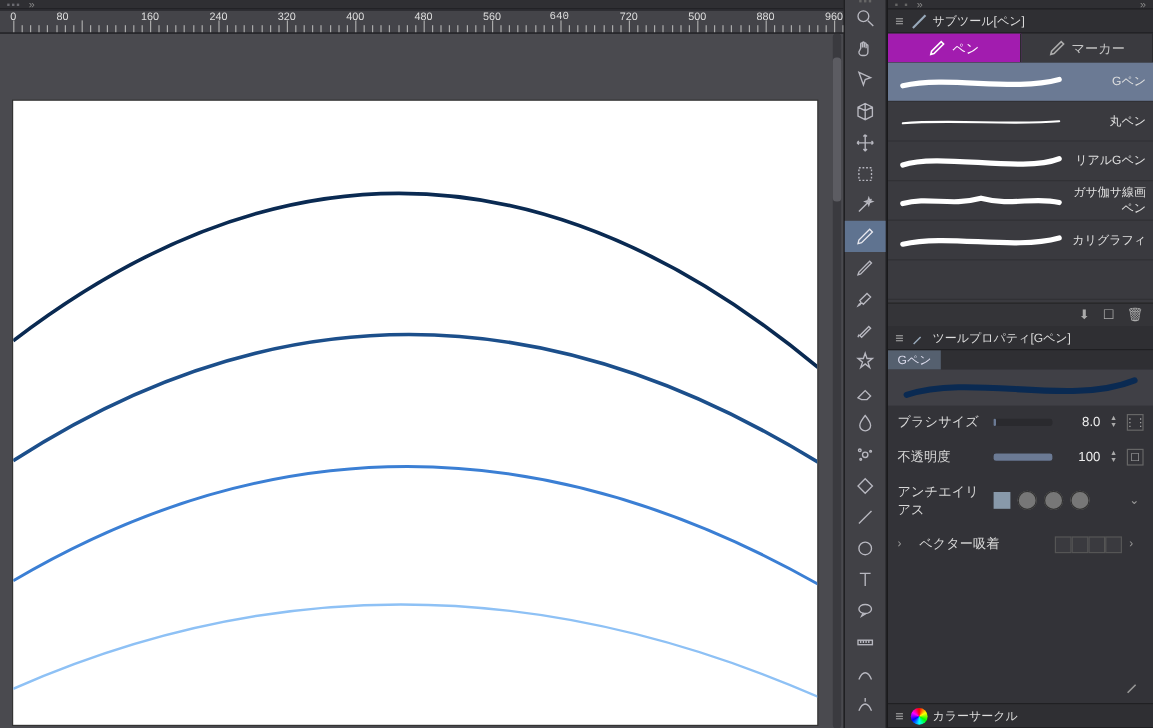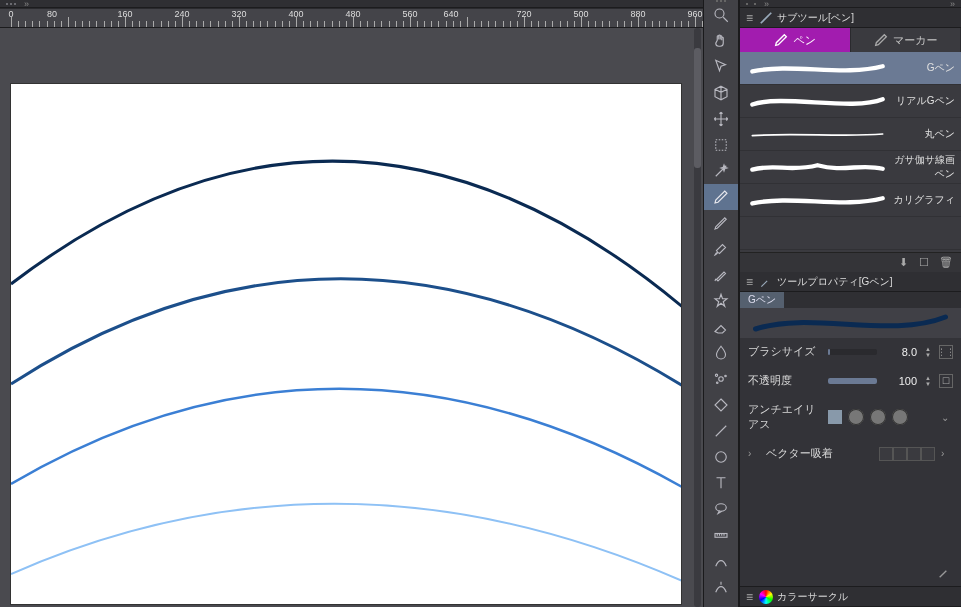--- a/index.html
+++ b/index.html
@@ -161,21 +161,21 @@
           <div class="tick major" style="left: 410px;"></div>
           <div class="lbl" style="left: 410px;">560</div>
           <div class="tick" style="left: 417.1px;"></div>
           <div class="tick" style="left: 424.2px;"></div>
           <div class="tick" style="left: 431.3px;"></div>
           <div class="tick" style="left: 438.4px;"></div>
           <div class="tick" style="left: 445.5px;"></div>
           <div class="tick" style="left: 452.6px;"></div>
           <div class="tick" style="left: 459.7px;"></div>
           <div class="tick major" style="left: 467px;"></div>
-          <div class="lbl" style="left: 451px;">640</div>
+          <div class="lbl" style="left: 466px; font-family: Liberation Mono, monospace;">640</div>
           <div class="tick" style="left: 474.1px;"></div>
           <div class="tick" style="left: 481.2px;"></div>
           <div class="tick" style="left: 488.3px;"></div>
           <div class="tick" style="left: 495.4px;"></div>
           <div class="tick" style="left: 502.5px;"></div>
           <div class="tick" style="left: 509.6px;"></div>
           <div class="tick" style="left: 516.7px;"></div>
           <div class="tick major" style="left: 524px;"></div>
           <div class="lbl" style="left: 524px;">720</div>
           <div class="tick" style="left: 531.1px;"></div>
@@ -402,32 +402,32 @@
           <div class="brush-preview">
             <svg viewBox="0 0 160 20">
               <path d="M5 14 C 50 4, 110 20, 155 8" stroke="#fff" stroke-width="5" fill="none" stroke-linecap="round"></path>
             </svg>
           </div>
           <span class="brush-name">Gペン</span>
         </div>
         <div class="brush-item">
           <div class="brush-preview">
             <svg viewBox="0 0 160 20">
-              <path d="M5 14 C 40 2, 120 22, 155 8" stroke="#fff" stroke-width="5" fill="none" stroke-linecap="round"></path>
+              <path d="M5 12 C 50 8, 110 14, 155 10" stroke="#fff" stroke-width="2" fill="none" stroke-linecap="round"></path>
             </svg>
           </div>
-          <span class="brush-name">リアルGペン</span>
+          <span class="brush-name">丸ペン</span>
         </div>
         <div class="brush-item">
           <div class="brush-preview">
             <svg viewBox="0 0 160 20">
-              <path d="M5 12 C 50 8, 110 14, 155 10" stroke="#fff" stroke-width="2" fill="none" stroke-linecap="round"></path>
+              <path d="M5 14 C 40 2, 120 22, 155 8" stroke="#fff" stroke-width="5" fill="none" stroke-linecap="round"></path>
             </svg>
           </div>
-          <span class="brush-name">丸ペン</span>
+          <span class="brush-name">リアルGペン</span>
         </div>
         <div class="brush-item">
           <div class="brush-preview">
             <svg viewBox="0 0 160 20">
               <path d="M5 13 C 30 6, 50 16, 80 8 C 110 16, 130 6, 155 12" stroke="#fff" stroke-width="5" fill="none" stroke-linecap="round"></path>
             </svg>
           </div>
           <span class="brush-name">ガサ伽サ線画ペン</span>
         </div>
         <div class="brush-item">

